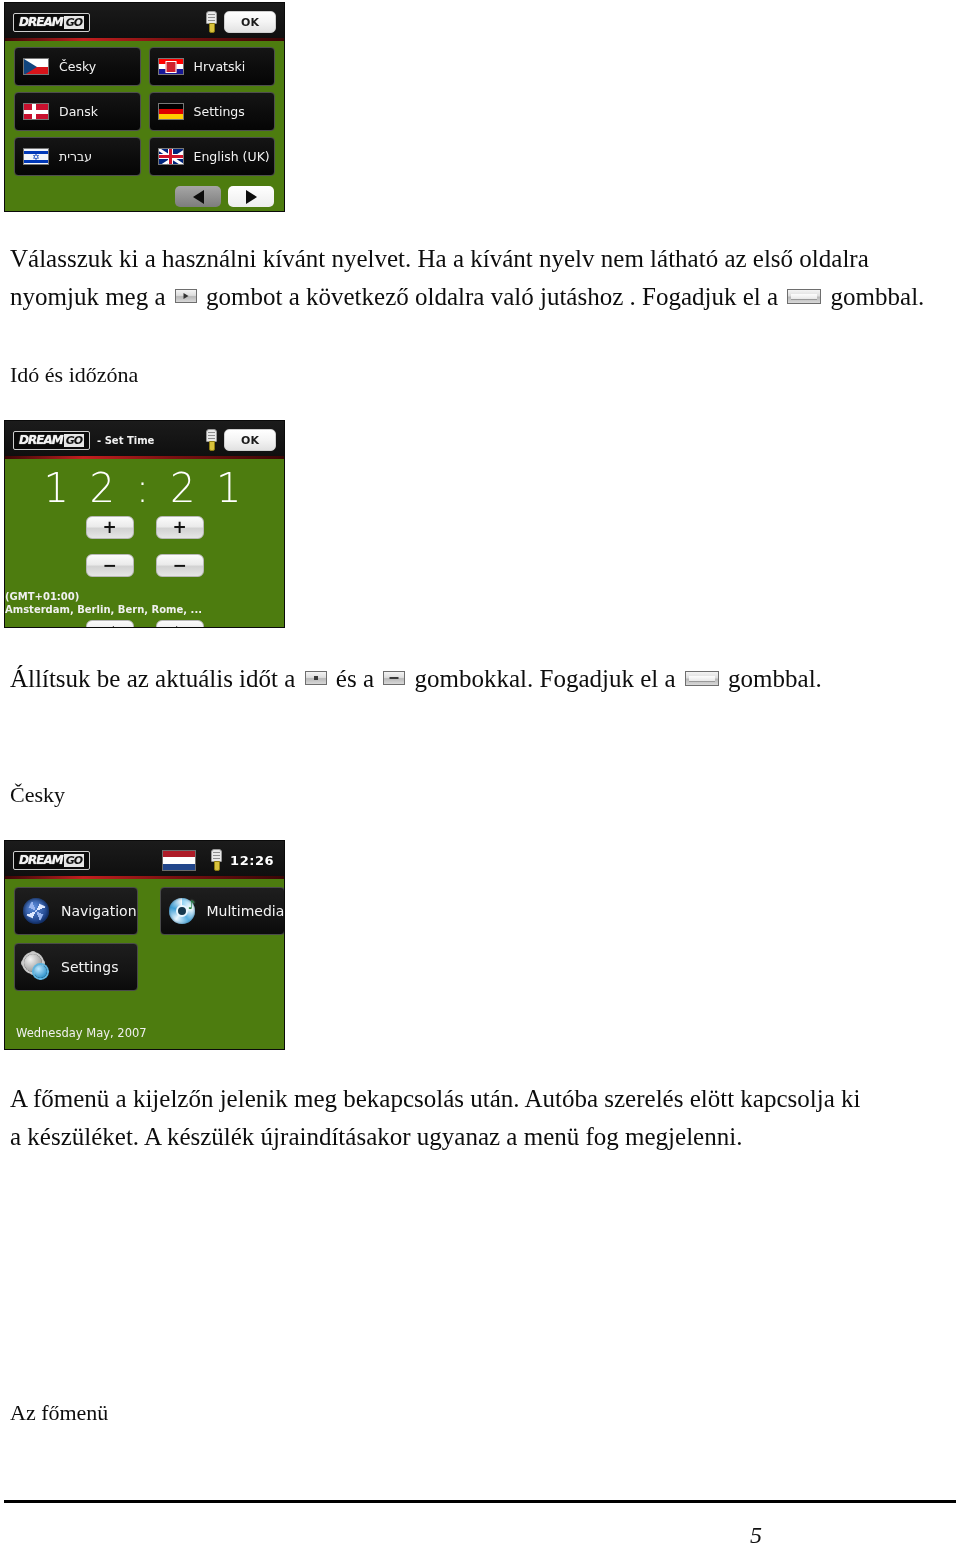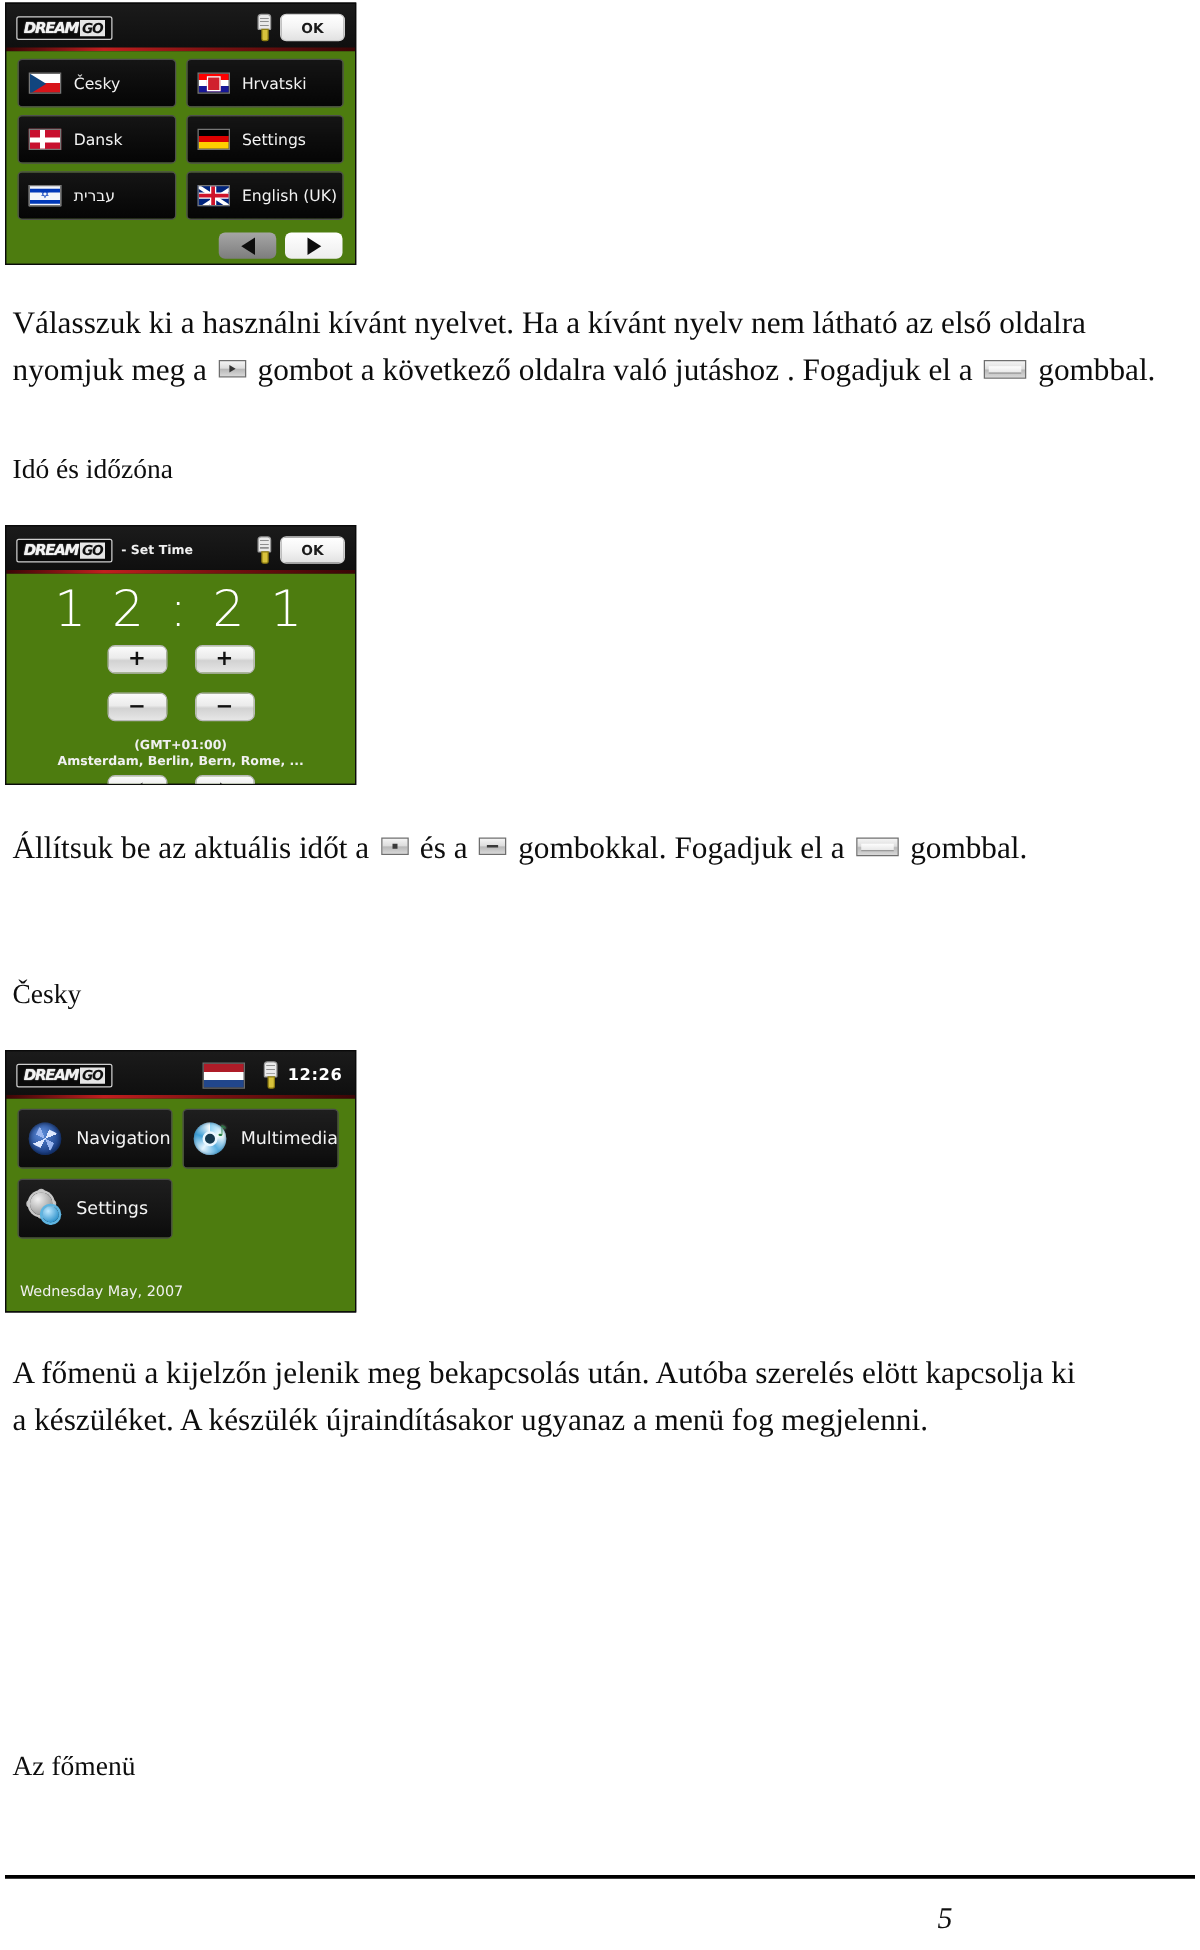--- a/index.html
+++ b/index.html
@@ -360,21 +360,20 @@
     display: flex; align-items: center; justify-content: center;
     color: #111;
     font-size: 17px;
     font-weight: bold;
     box-sizing: border-box;
     line-height: 17px;
   }
   .tz {
     position: absolute;
     left: 0; right: 0;
-    text-align: center;
     color: #f0f0f0;
     font-size: 10px;
     font-weight: bold;
     line-height: 13px;
     font-family: "DejaVu Sans", sans-serif;
   }
   .tz-arrows {
     position: absolute;
     left: 0; right: 0;
     display: flex;
@@ -391,21 +390,21 @@
   }
   .tz-btn .tl { width:0;height:0;border-right:8px solid #121212;border-top:5px solid transparent;border-bottom:5px solid transparent; }
   .tz-btn .tr { width:0;height:0;border-left:8px solid #121212;border-top:5px solid transparent;border-bottom:5px solid transparent; }
 
   
   .menu-grid {
     position: absolute;
     left: 9px; right: 24px; top: 8px;
     display: grid;
     grid-template-columns: 1fr 1fr;
-    gap: 8px 8px;
+    gap: 8px 22px;
   }
   .menu-btn {
     height: 48px;
     background: linear-gradient(#1e1e1e 0%, #141414 60%, #0b0b0b 100%);
     border: 1px solid #4a4a4a;
     border-radius: 4px;
     display: flex;
     align-items: center;
     padding-left: 8px;
     box-sizing: border-box;

